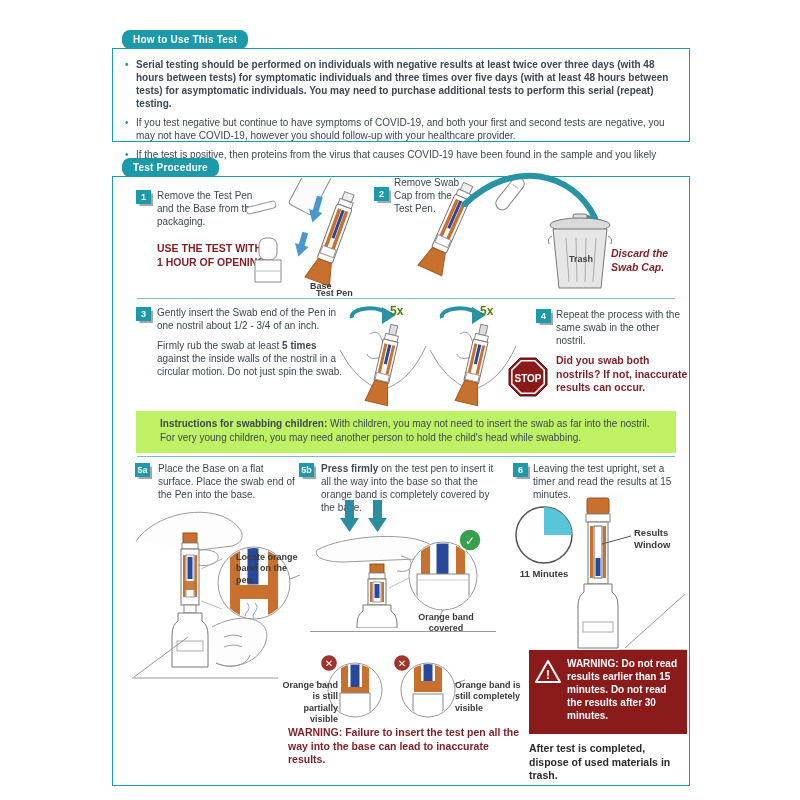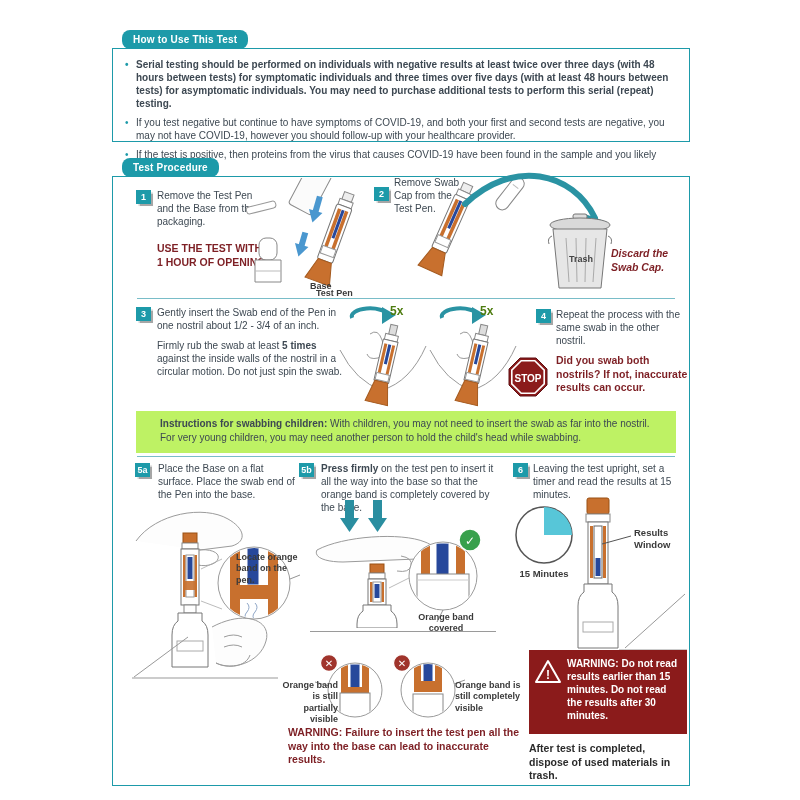--- a/index.html
+++ b/index.html
@@ -324,21 +324,21 @@
   <div class="cap-label" style="left:455px;top:680px;width:68px;">Orange band is still completely visible</div>
   <div class="txt warn-red" style="left:288px;top:726px;width:240px;font-size:10.5px;">WARNING:  Failure to insert the test pen all the way into the base can lead to inaccurate results.</div>
 
   <div class="badge" style="left:513px;top:463px;">6</div>
   <div class="txt" style="left:533px;top:462px;width:154px;">Leaving the test upright, set a timer and read the results at 15 minutes.</div>
 
   <svg class="illus" style="left:512px;top:504px;" width="64" height="62" viewBox="0 0 64 62">
     <circle cx="32" cy="31" r="28" fill="#fff" stroke="#555" stroke-width="1.5"></circle>
     <path d="M32,31 L32,3 A28,28 0 0 1 60,31 Z" fill="#57c6d8"></path>
   </svg>
-  <div class="cap-label" style="left:508px;top:568px;width:72px;text-align:center;font-size:9.5px;">15 Minutes</div>
+  <div class="cap-label" style="left:508px;top:568px;width:72px;text-align:center;font-size:9.5px;">11 Minutes</div>
 
   <svg class="illus" style="left:575px;top:496px;" width="115" height="160" viewBox="0 0 115 160">
     <g>
       <rect x="12" y="2" width="22" height="16" rx="2" fill="#c8702e" stroke="#995014"></rect>
       <rect x="11" y="18" width="24" height="8" fill="#fff" stroke="#888"></rect>
       <rect x="13" y="26" width="20" height="62" fill="#fff" stroke="#777"></rect>
       <rect x="15" y="30" width="3" height="52" fill="#c8702e"></rect>
       <rect x="28" y="30" width="3" height="52" fill="#c8702e"></rect>
       <rect x="19" y="30" width="8" height="52" fill="#fff" stroke="#666"></rect>
       <rect x="20.5" y="62" width="5" height="18" fill="#27489b"></rect>

